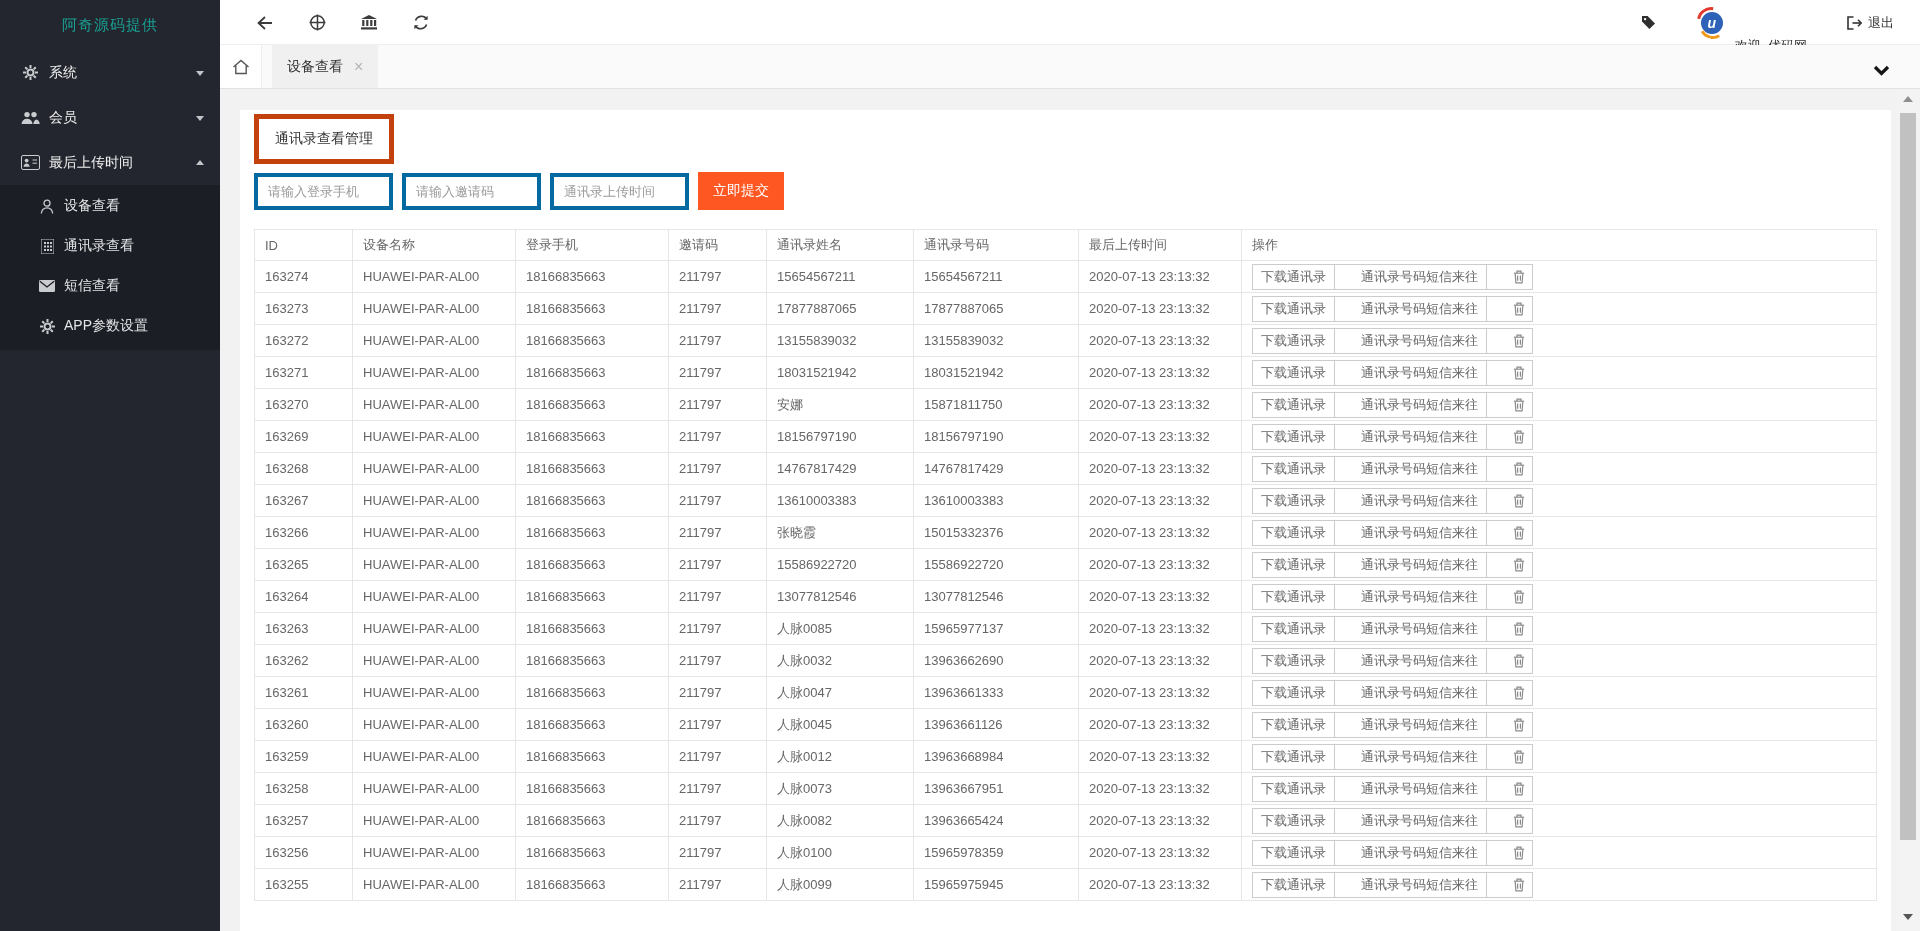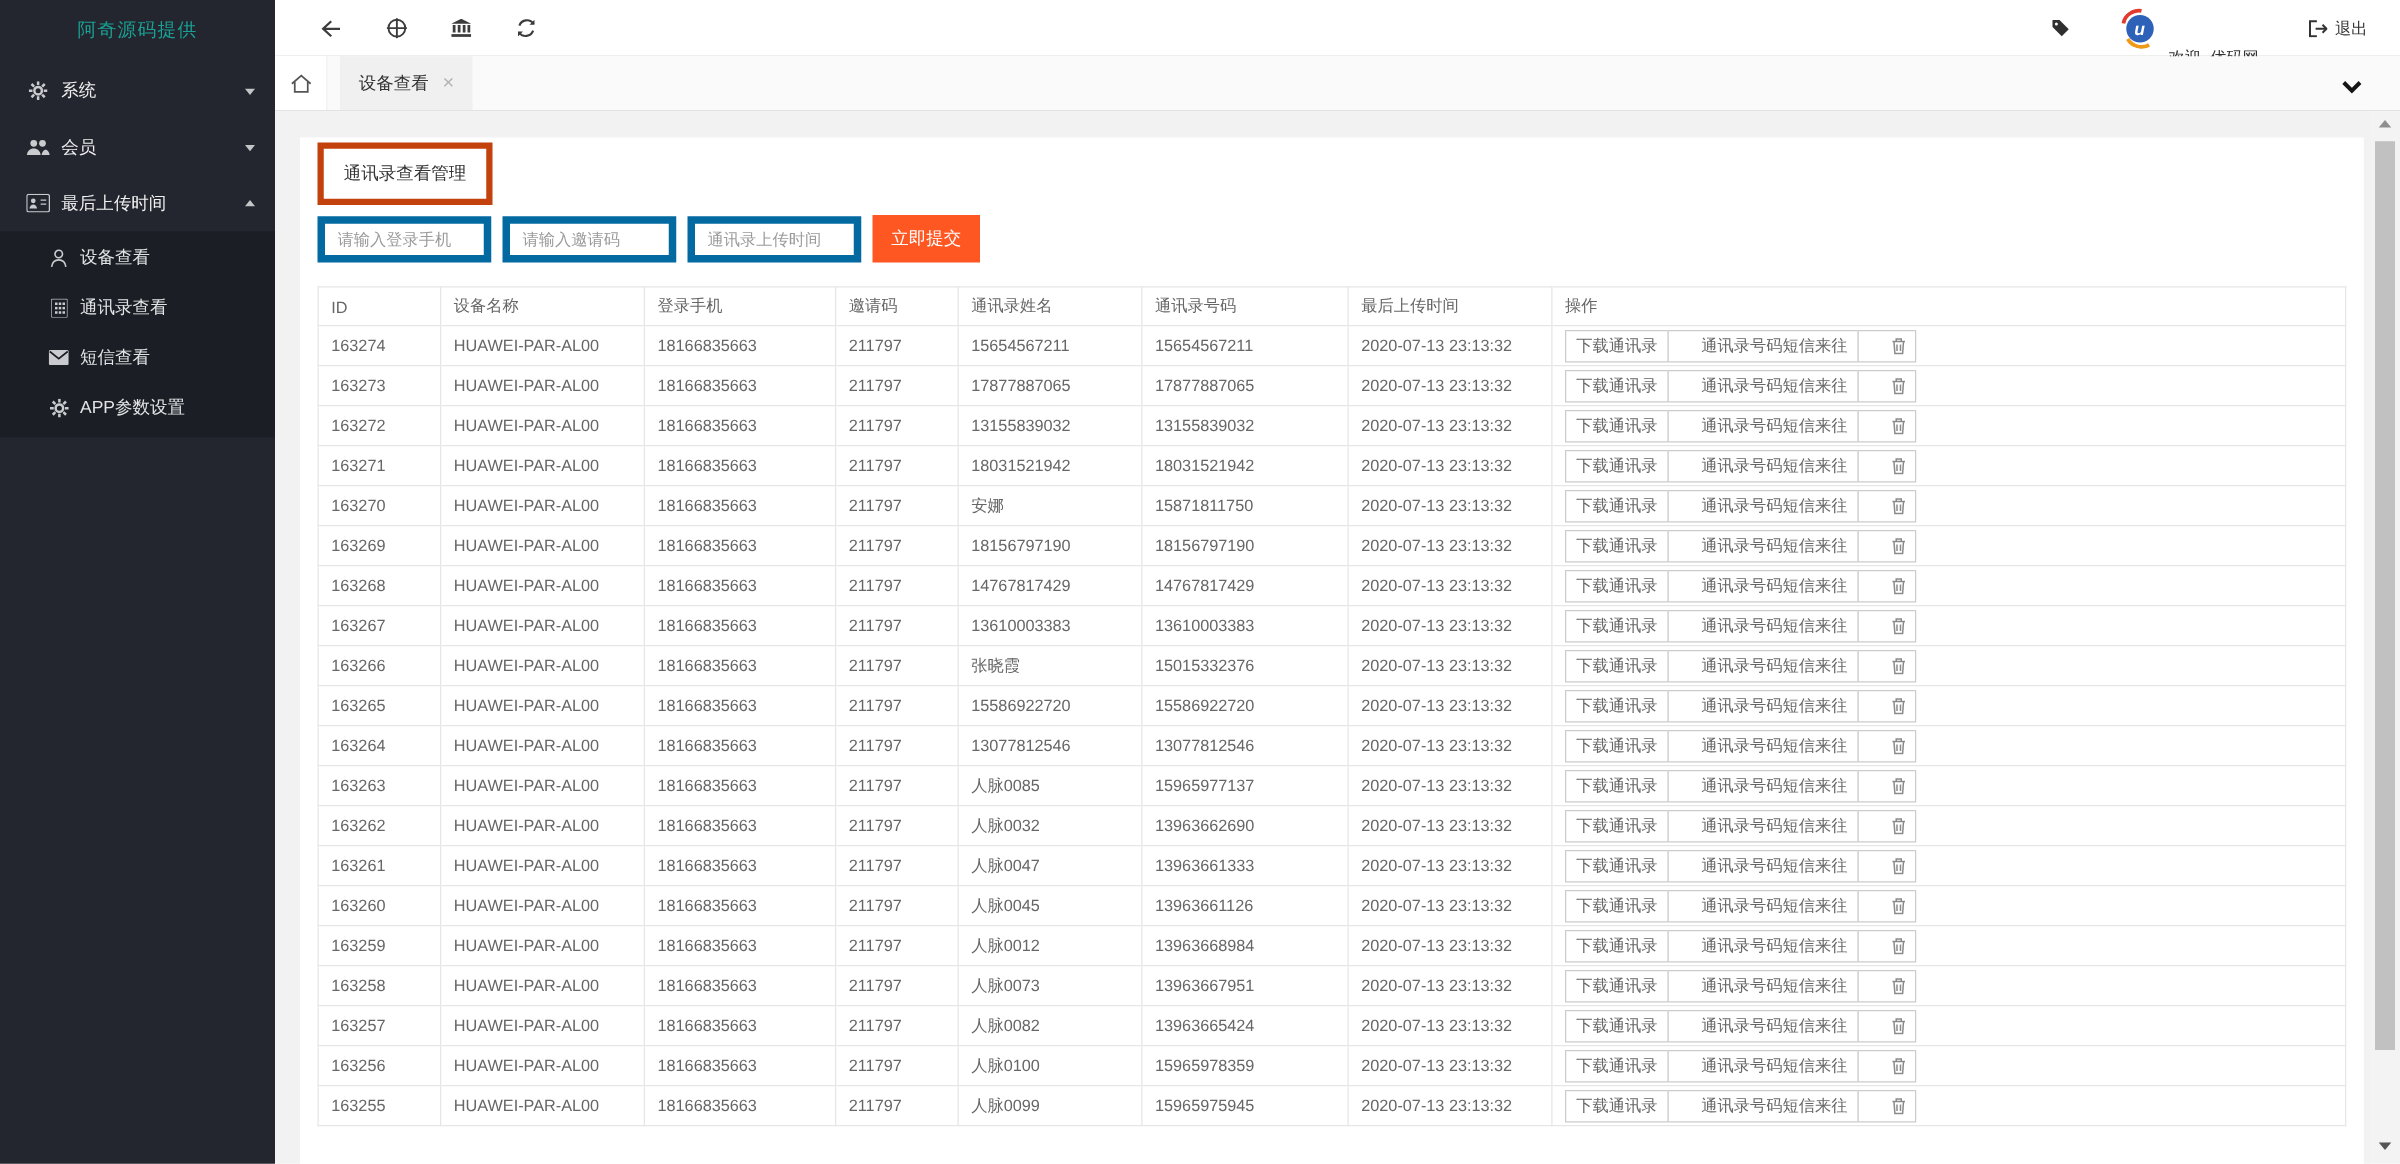--- a/index.html
+++ b/index.html
@@ -36,21 +36,21 @@
   .home-cell { width:42px; background:#fff; border-right:1px solid #efefef; display:flex; align-items:center; justify-content:center; color:#555; cursor:pointer; }
   .tab-active { background:#f0f0f0; display:flex; align-items:center; gap:11px; padding:0 15px; font-size:14px; color:#333; margin-left:10px; cursor:pointer; }
   .tab-close { color:#b3b3b3; font-size:16px; line-height:1; cursor:pointer; }
   .tab-caret { position:absolute; right:30px; top:17px; cursor:pointer; }
 
   
   .main { position:absolute; left:220px; top:89px; right:24px; bottom:0; background:#f2f2f2; }
   .card { position:absolute; left:20px; top:21px; right:5px; bottom:-40px; background:#fff; padding:4px 14px 14px 14px; }
   .panel-tab { display:inline-block; border:5px solid #c2410c; padding:11px 16px; font-size:14px; color:#333; background:#fff; }
   .search-row { margin-top:8px; display:flex; gap:9px; align-items:center; }
-  .search-row input { width:139px; height:37px; border:6px solid #0369a1; padding:0 10px; font-size:13px; color:#333; outline:none; background:#fff; }
+  .search-row input { width:139px; height:37px; border:4px solid #0369a1; padding:0 10px; font-size:13px; color:#333; outline:none; background:#fff; }
   .search-row input::placeholder { color:#9b9b9b; }
   .submit-btn { height:38px; background:#ff5722; color:#fff; border:none; padding:0 15px; font-size:14px; cursor:pointer;text-align:center; }
 
   table.data { margin-top:19px; width:100%; border-collapse:collapse; table-layout:fixed; }
   .data th, .data td { border:1px solid #e6e6e6; font-size:13px; color:#666; text-align:left; font-weight:normal; padding:0 10px; overflow:hidden; white-space:nowrap; }
   .data th { height:31px; }
   .data td { height:32px; }
   .data th:nth-child(1){width:98px;} .data th:nth-child(2){width:163px;}
   .data th:nth-child(3){width:153px;} .data th:nth-child(4){width:98px;}
   .data th:nth-child(5){width:147px;} .data th:nth-child(6){width:165px;}

